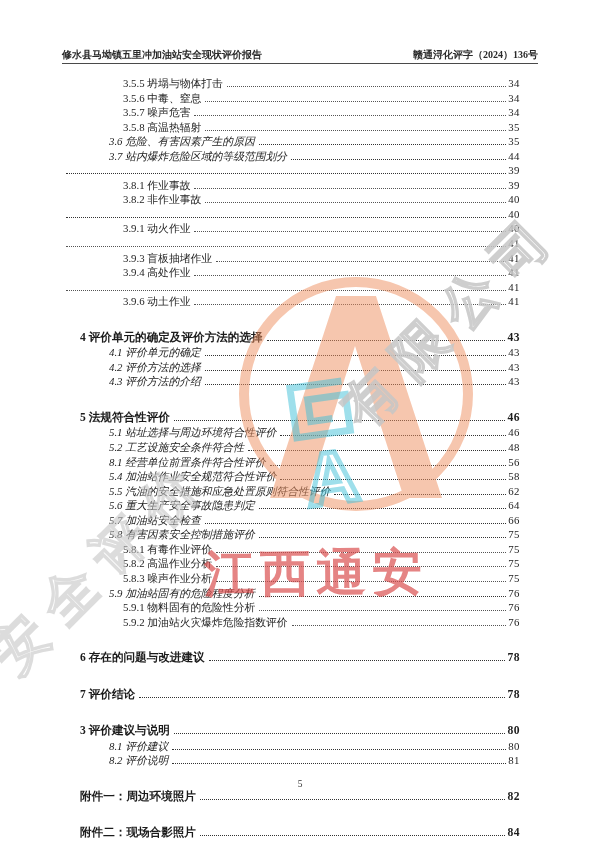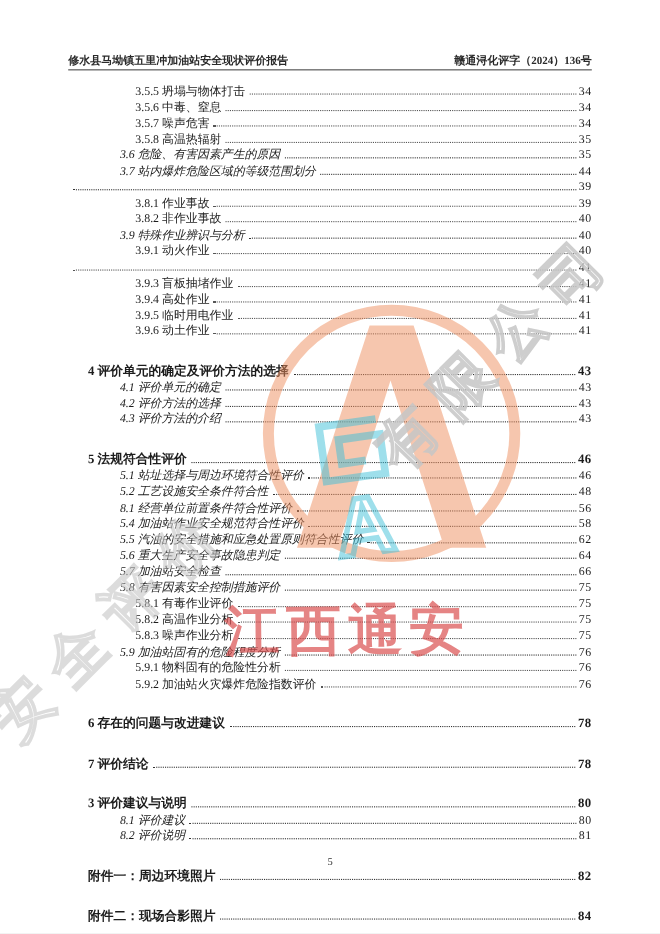--- a/index.html
+++ b/index.html
@@ -19,21 +19,21 @@
     display:flex; justify-content:space-between; align-items:flex-end;
     font-size:10px; font-weight:bold; color:#2a2a2a;
   }
   .header-rule {
     position:absolute; left:62px; right:62px; top:63px;
     border-top:1.6px solid #4a4a4a;
   }
 
   
   .toc {
-    position:absolute; left:62px; right:62px; top:76px;
+    position:absolute; left:62px; right:80px; top:76px;
   }
   .toc-row {
     display:flex; align-items:baseline;
     height:14.55px; line-height:14.55px;
     white-space:nowrap;
   }
   .toc-row.gap { margin-top:22px; }
   .toc-row.lvl1 { font-size:11.6px; font-weight:bold; }
   .toc-row.lvl1 .toc-label { padding-left:18px; }
   .toc-row.lvl2 { font-size:10.8px; font-weight:normal; font-style:italic; }
@@ -128,21 +128,20 @@
         <span class="toc-label">3.8.1 作业事故</span>
         <span class="toc-dots"></span>
         <span class="toc-page">39</span>
       </div>
       <div class="toc-row lvl3">
         <span class="toc-label">3.8.2 非作业事故</span>
         <span class="toc-dots"></span>
         <span class="toc-page">40</span>
       </div>
       <div class="toc-row lvl2">
-        <span class="toc-label">3.9 特殊作业辨识与分析</span>
         <span class="toc-dots"></span>
         <span class="toc-page">40</span>
       </div>
       <div class="toc-row lvl3">
         <span class="toc-label">3.9.1 动火作业</span>
         <span class="toc-dots"></span>
         <span class="toc-page">40</span>
       </div>
       <div class="toc-row lvl3">
         <span class="toc-dots"></span>
@@ -152,21 +151,20 @@
         <span class="toc-label">3.9.3 盲板抽堵作业</span>
         <span class="toc-dots"></span>
         <span class="toc-page">41</span>
       </div>
       <div class="toc-row lvl3">
         <span class="toc-label">3.9.4 高处作业</span>
         <span class="toc-dots"></span>
         <span class="toc-page">41</span>
       </div>
       <div class="toc-row lvl3">
-        <span class="toc-label">3.9.5 临时用电作业</span>
         <span class="toc-dots"></span>
         <span class="toc-page">41</span>
       </div>
       <div class="toc-row lvl3">
         <span class="toc-label">3.9.6 动土作业</span>
         <span class="toc-dots"></span>
         <span class="toc-page">41</span>
       </div>
       <div class="toc-row lvl1 gap">
         <span class="toc-label">4 评价单元的确定及评价方法的选择</span>

